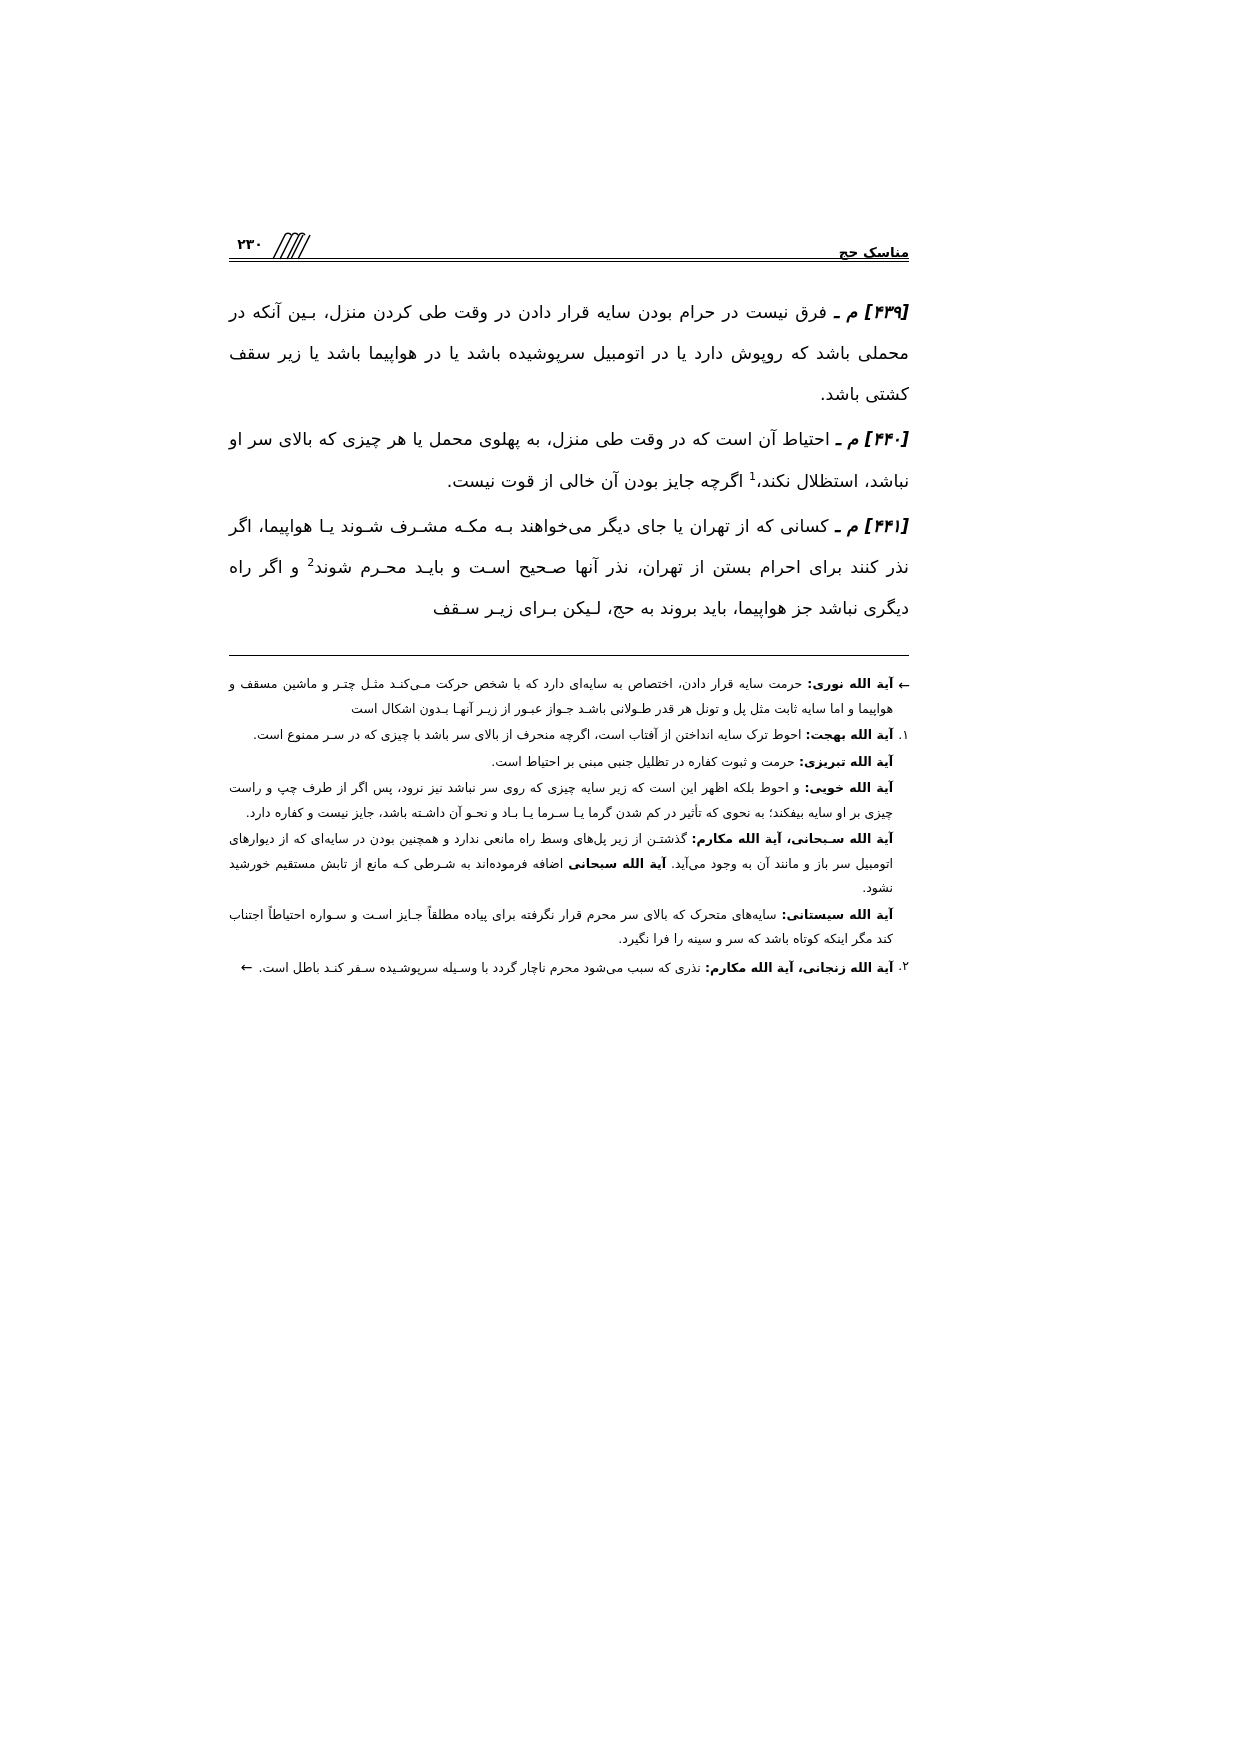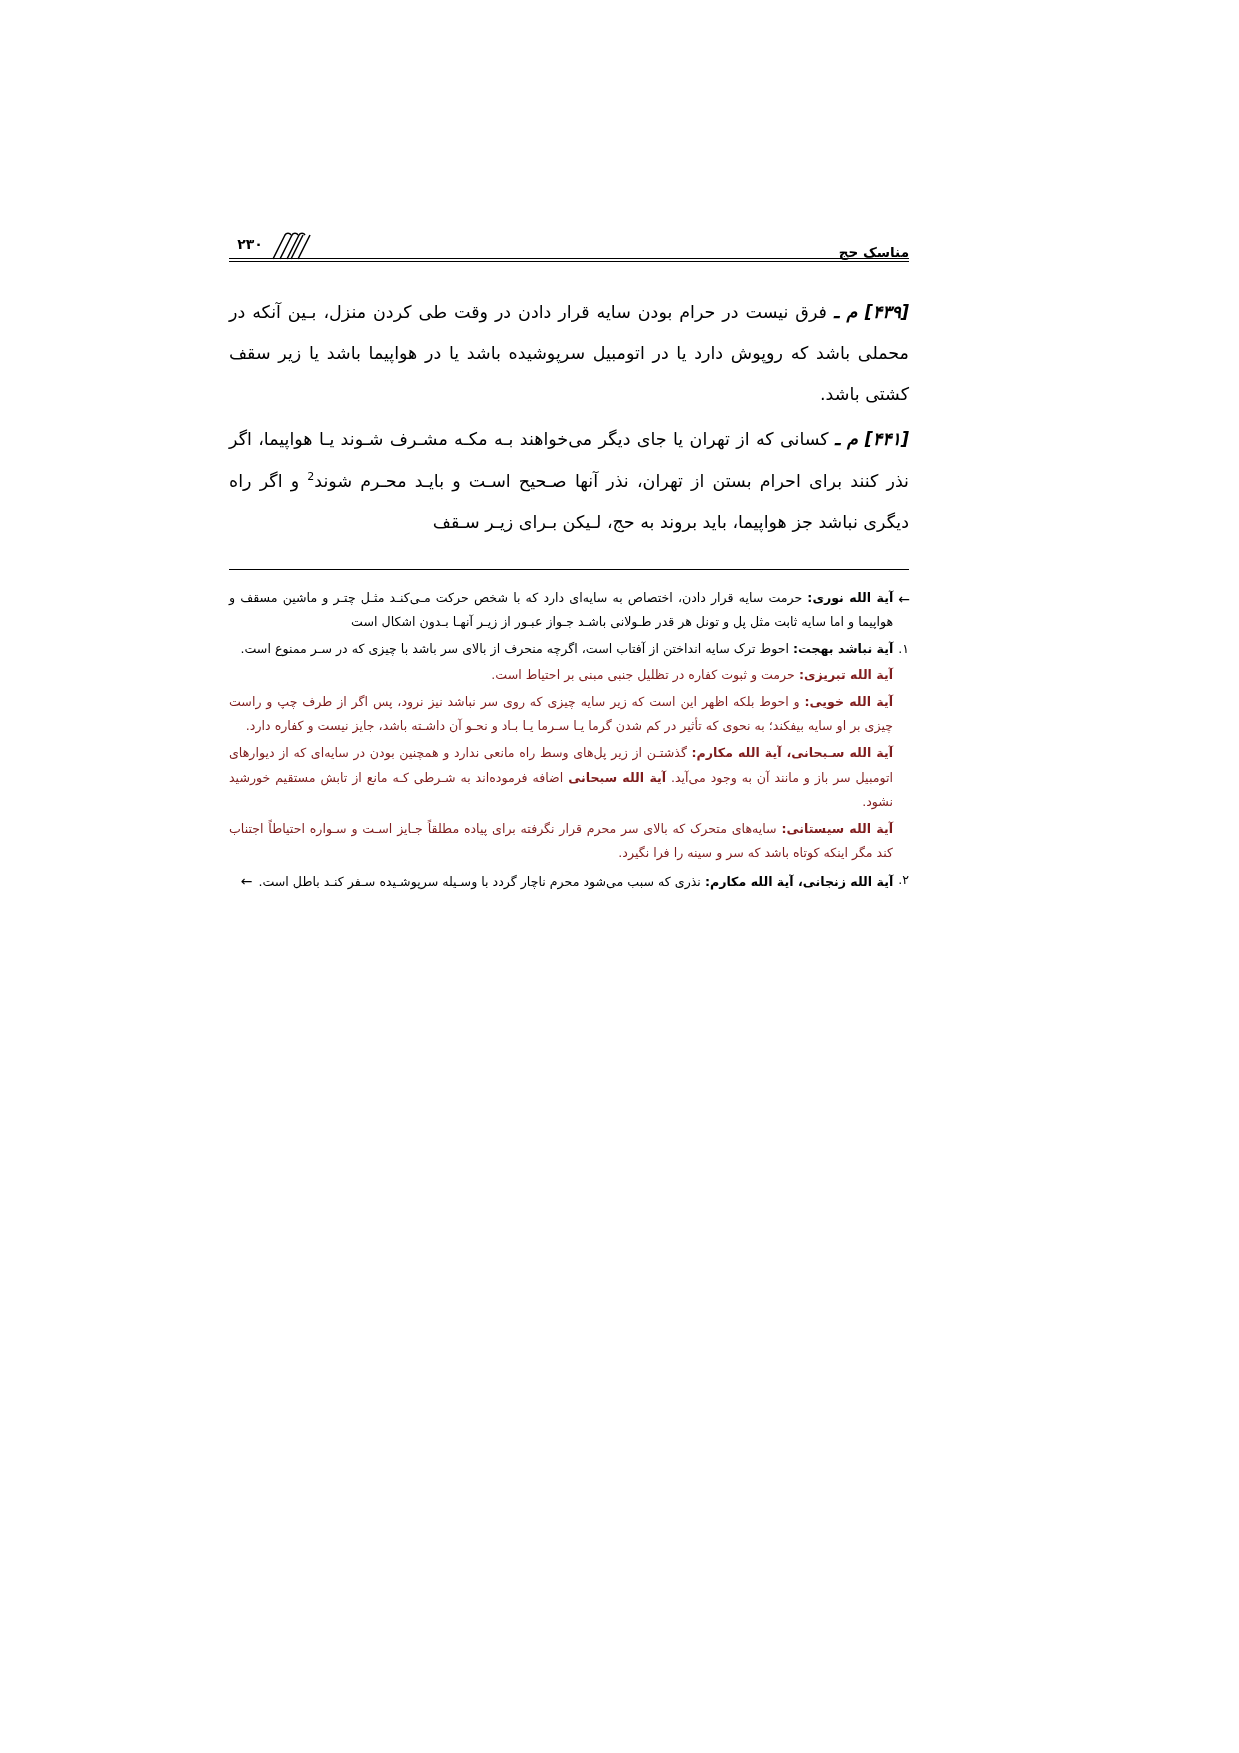--- a/index.html
+++ b/index.html
@@ -148,21 +148,21 @@
     letter-spacing: -1px;
   }
   .fn-body {
     flex: 1 1 auto;
     text-align: justify;
   }
   .fn-indent {
     font-family: "DejaVu Sans", sans-serif;
     font-size: 12.6px;
     line-height: 1.95;
-    color: #7f1d1d;
+    color: #000000;
     text-align: justify;
     margin: 0 0 2px 0;
     padding-right: 16px;
     direction: rtl;
   }
   .sc {
     font-weight: bold;
   }
   .ret-arrow {
     display: inline-block;
@@ -198,41 +198,46 @@
       <div class="header-rule-inner"></div>
     </div>
 
     <div class="body-block">
 
       <p class="para">
         <span class="lead">[۴۳۹] م ـ</span>
         <span>فرق نیست در حرام بودن سایه قرار دادن در وقت طی کردن منزل، بـین آنکه در محملی باشد که روپوش دارد یا در اتومبیل سرپوشیده باشد یا در هواپیما باشد یا زیر سقف کشتی باشد.</span>
       </p>
 
+      <p class="para">
+        <span class="lead">[۴۴۰] م ـ</span>
+        <span>احتیاط آن است که در وقت طی منزل، به پهلوی محمل یا هر چیزی که بالای سر او نباشد، استظلال نکند،</span><sup class="fnref">1</sup>
+        <span>اگرچه جایز بودن آن خالی از قوت نیست.</span>
+      </p>
 
       <p class="para">
         <span class="lead">[۴۴۱] م ـ</span>
         <span>کسانی که از تهران یا جای دیگر می‌خواهند بـه مکـه مشـرف شـوند یـا هواپیما، اگر نذر کنند برای احرام بستن از تهران، نذر آنها صـحیح اسـت و بایـد محـرم شوند</span><sup class="fnref">2</sup>
         <span>و اگر راه دیگری نباشد جز هواپیما، باید بروند به حج، لـیکن بـرای زیـر سـقف</span>
       </p>
 
     </div>
 
     <hr class="fn-sep">
 
     <div class="footnotes">
 
       <div class="fn">
         <span class="fn-marker arrow">←</span>
         <span class="fn-body"><span class="sc">آیة الله نوری:</span> <span>حرمت سایه قرار دادن، اختصاص به سایه‌ای دارد که با شخص حرکت مـی‌کنـد مثـل چتـر و ماشین مسقف و هواپیما و اما سایه ثابت مثل پل و تونل هر قدر طـولانی باشـد جـواز عبـور از زیـر آنهـا بـدون اشکال است</span></span>
       </div>
 
       <div class="fn">
         <span class="fn-marker">۱.</span>
-        <span class="fn-body"><span class="sc">آیة نباشد بهجت:</span> <span>احوط ترک سایه انداختن از آفتاب است، اگرچه منحرف از بالای سر باشد با چیزی که در سـر ممنوع است.</span></span>
+        <span class="fn-body"><span class="sc">آیة الله بهجت:</span> <span>احوط ترک سایه انداختن از آفتاب است، اگرچه منحرف از بالای سر باشد با چیزی که در سـر ممنوع است.</span></span>
       </div>
 
       <p class="fn-indent">
         <span class="sc">آیة الله تبریزی:</span>
         <span>حرمت و ثبوت کفاره در تظلیل جنبی مبنی بر احتیاط است.</span>
       </p>
 
       <p class="fn-indent">
         <span class="sc">آیة الله خویی:</span>
         <span>و احوط بلکه اظهر این است که زیر سایه چیزی که روی سر نباشد نیز نرود، پس اگر از طرف چپ و راست چیزی بر او سایه بیفکند؛ به نحوی که تأثیر در کم شدن گرما یـا سـرما یـا بـاد و نحـو آن داشـته باشد، جایز نیست و کفاره دارد.</span>

